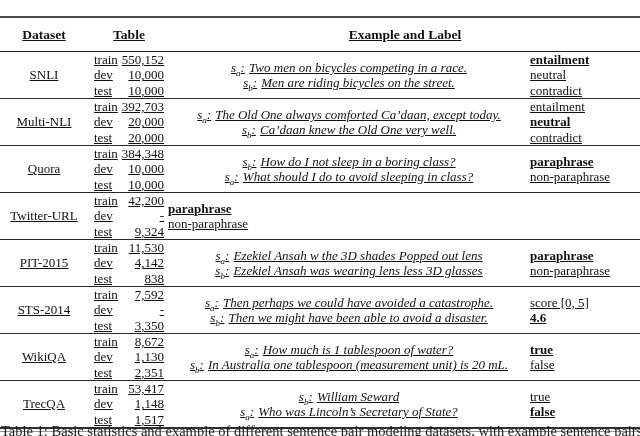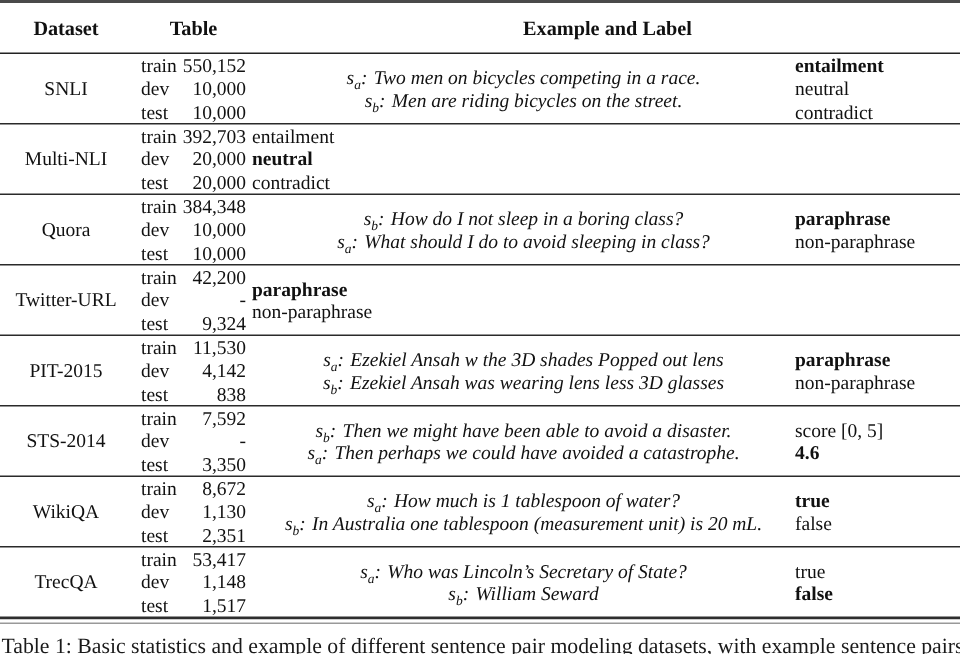--- a/index.html
+++ b/index.html
@@ -1,21 +1,21 @@
 <!DOCTYPE html>
 <html><head>
 <meta charset="utf-8">
 <style>
   html,body{margin:0;padding:0;}
   body{
     width:640px;height:436px;background:#ffffff;color:#111;
     font-family:"Liberation Serif","DejaVu Serif",serif;
     position:relative;overflow:hidden;
   }
-  .tbl{position:absolute;left:0;top:0;width:640px;}
+  .tbl{position:absolute;left:0;top:16px;width:640px;text-decoration:underline;}
   .rule-top{height:2px;background:#4a4a4a;}
   .hdr{
     display:grid;grid-template-columns:88px 82px 1fr;
     height:33px;align-items:center;text-align:center;
     font-weight:bold;font-size:13.5px;
     border-bottom:1.2px solid #222;
   }
   .row{
     display:grid;grid-template-columns:88px 80px 1fr 110px;
     height:46px;border-bottom:1px solid #2a2a2a;font-size:13px;
@@ -88,20 +88,24 @@
         </div>
       <div class="size-line">
           <span>dev</span>
           <span class="num">20,000</span>
         </div>
       <div class="size-line">
           <span>test</span>
           <span class="num">20,000</span>
         </div>
     </div>
+    <div class="cell example">
+      <div class="ex-line"><span>s</span><sub>a</sub><span class="colon">:</span><span>The Old One always comforted Ca’daan, except today.</span></div>
+      <div class="ex-line"><span>s</span><sub>b</sub><span class="colon">:</span><span>Ca’daan knew the Old One very well.</span></div>
+    </div>
     <div class="cell labels">
       <div class="label-line">entailment</div>
       <div class="label-line" style="font-weight: bold;">neutral</div>
       <div class="label-line">contradict</div>
     </div>
   </div>
 
   <div class="row">
     <div class="cell dataset">Quora</div>
     <div class="cell sizes">
@@ -186,22 +190,22 @@
       <div class="size-line">
           <span>dev</span>
           <span class="num">-</span>
         </div>
       <div class="size-line">
           <span>test</span>
           <span class="num">3,350</span>
         </div>
     </div>
     <div class="cell example">
+      <div class="ex-line"><span>s</span><sub>a</sub><span class="colon">:</span><span>Then perhaps we could have avoided a catastrophe.</span></div>
       <div class="ex-line"><span>s</span><sub>b</sub><span class="colon">:</span><span>Then we might have been able to avoid a disaster.</span></div>
-      <div class="ex-line"><span>s</span><sub>a</sub><span class="colon">:</span><span>Then perhaps we could have avoided a catastrophe.</span></div>
     </div>
     <div class="cell labels">
       <div class="label-line">score [0, 5]</div>
       <div class="label-line" style="font-weight: bold;">4.6</div>
     </div>
   </div>
 
   <div class="row">
     <div class="cell dataset">WikiQA</div>
     <div class="cell sizes">
@@ -238,22 +242,22 @@
       <div class="size-line">
           <span>dev</span>
           <span class="num">1,148</span>
         </div>
       <div class="size-line">
           <span>test</span>
           <span class="num">1,517</span>
         </div>
     </div>
     <div class="cell example">
+      <div class="ex-line"><span>s</span><sub>b</sub><span class="colon">:</span><span>William Seward</span></div>
       <div class="ex-line"><span>s</span><sub>a</sub><span class="colon">:</span><span>Who was Lincoln’s Secretary of State?</span></div>
-      <div class="ex-line"><span>s</span><sub>b</sub><span class="colon">:</span><span>William Seward</span></div>
     </div>
     <div class="cell labels">
       <div class="label-line">true</div>
       <div class="label-line" style="font-weight: bold;">false</div>
     </div>
   </div>
 
   <div class="dbl-a"></div>
   <div class="dbl-gap"></div>
   <div class="dbl-b"></div>

